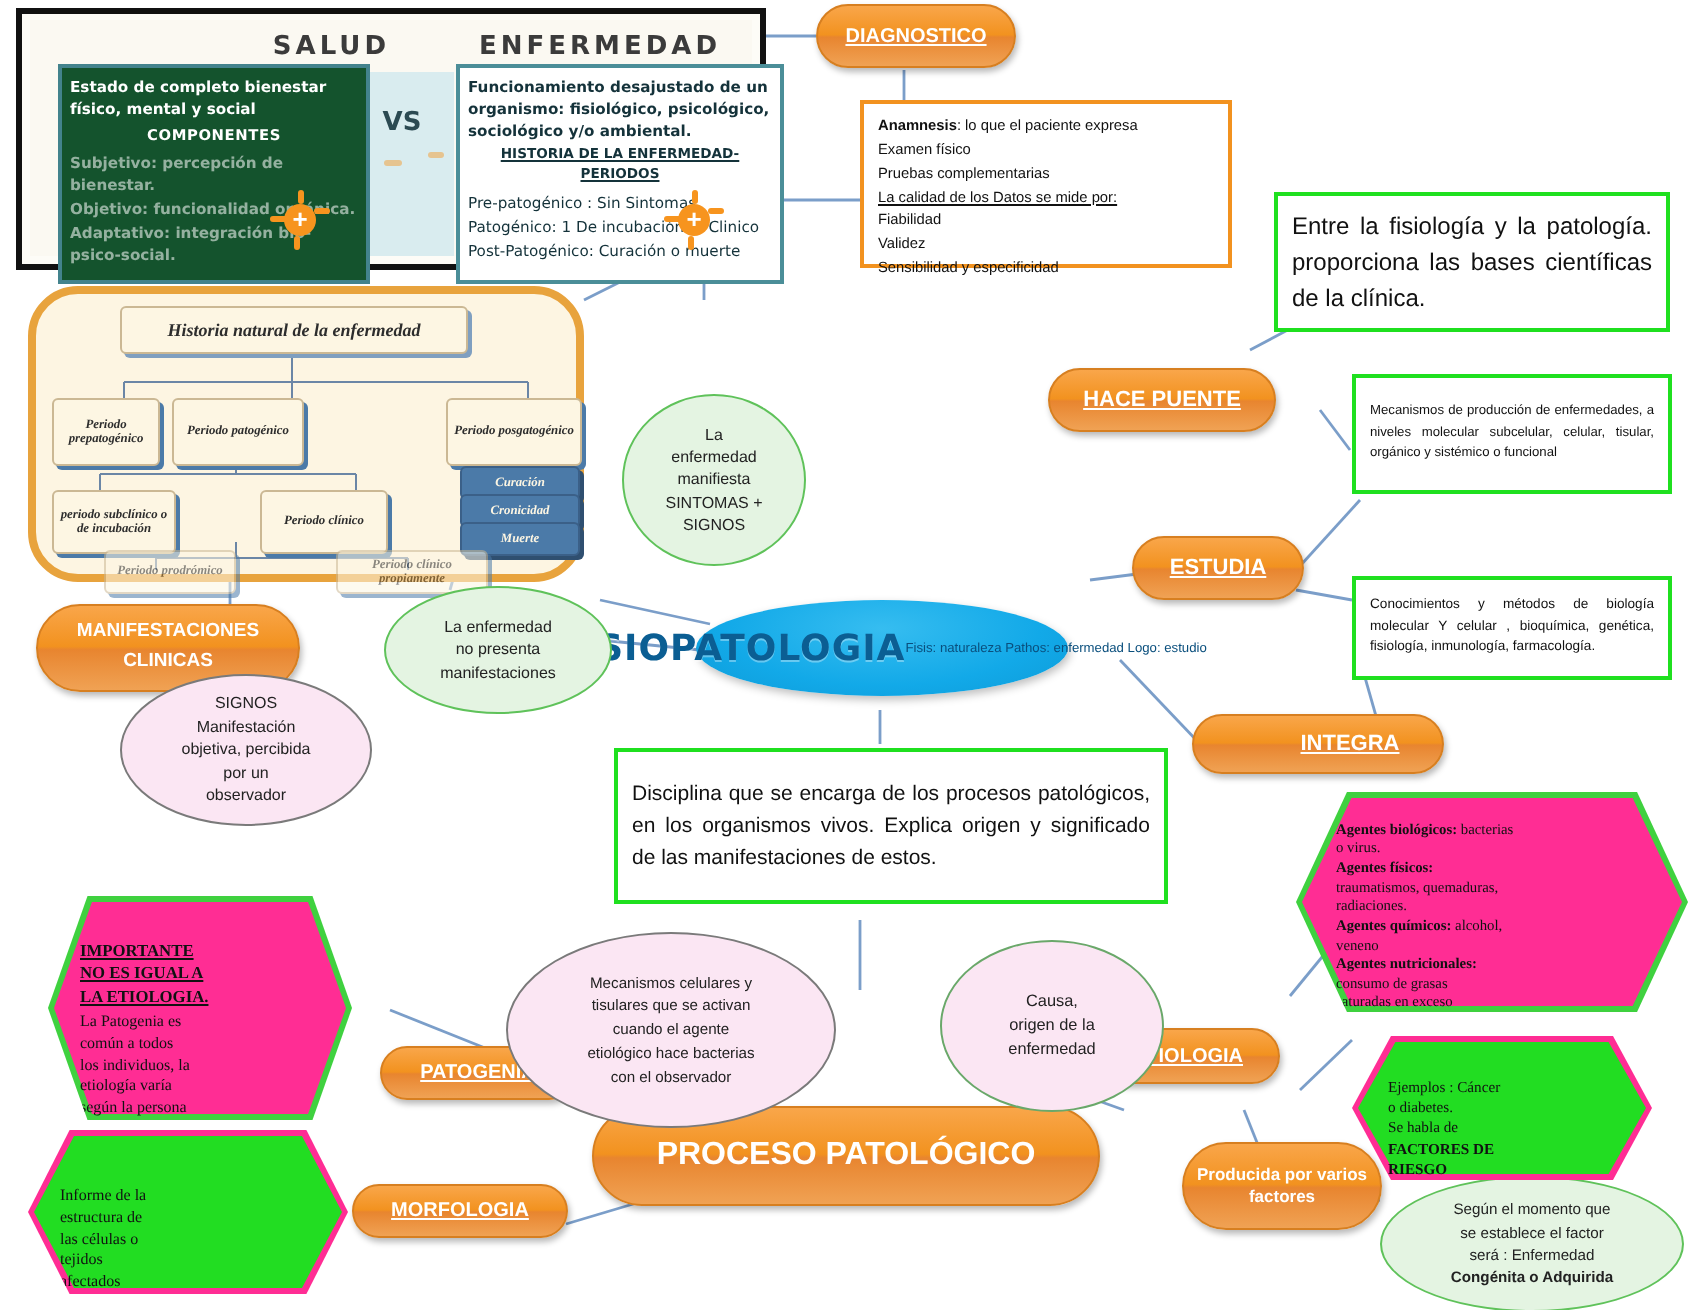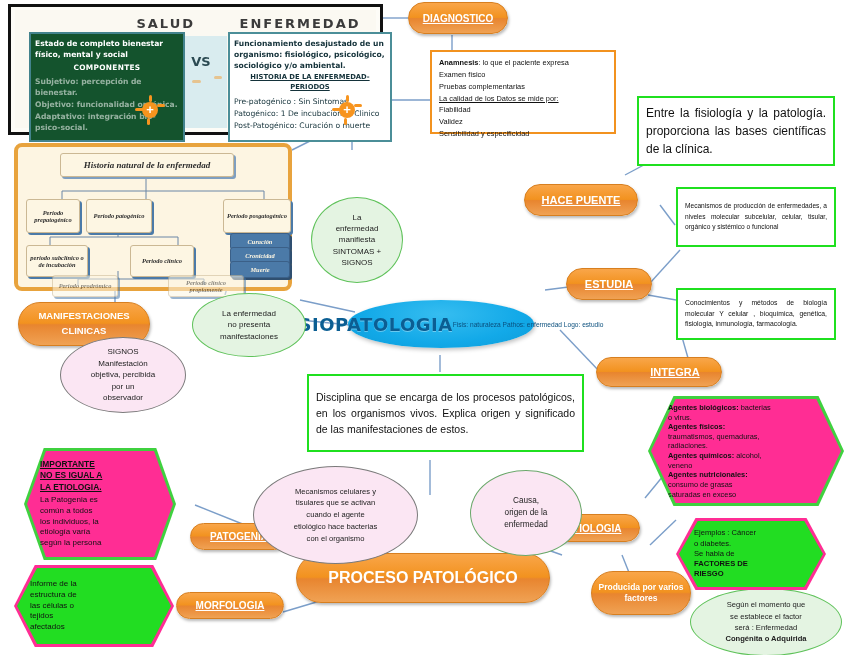--- a/index.html
+++ b/index.html
@@ -36,21 +36,21 @@
   .faded{opacity:.55;}
   .virus{position:absolute;width:34px;height:30px;}
   .virus .core{position:absolute;left:9px;top:8px;width:16px;height:16px;border-radius:50%;
                background:#f7941e;}
   .virus .plus{position:absolute;left:9px;top:8px;width:16px;height:16px;color:#fff;
                font-size:13px;font-weight:bold;text-align:center;line-height:16px;}
   .virus i{position:absolute;background:#f7941e;border-radius:2px;display:block;}
 
   
   .hist{left:14px;top:143px;width:278px;height:148px;border:4px solid #e8a33d;
-        border-radius:8px;background:#fdf5e2;}
+        border-radius:25px;background:#fdf5e2;}
   .hn-title{position:absolute;left:42px;top:6px;width:172px;height:22px;background:#fdf6e3;
             border:1px solid #cbb894;border-radius:3px;font-style:italic;font-weight:bold;
             font-size:9px;color:#2d2d2d;text-align:center;line-height:22px;
             font-family:"Liberation Serif",serif;box-shadow:2px 2px 0 #7f9fc0;}
   .hn-node{position:absolute;background:#fdf6e3;border:1px solid #cbb894;border-radius:3px;
            font-style:italic;font-weight:bold;font-size:6.4px;color:#2d2d2d;text-align:center;
            font-family:"Liberation Serif",serif;box-shadow:2px 2px 0 #4b7aa8;
            display:flex;align-items:center;justify-content:center;line-height:1.15;padding:1px;}
   .hn-node.blue{background:#4b7aa8;color:#fdf6e3;border-color:#3b6088;box-shadow:2px 2px 0 #2f4f70;}
   svg.histlinks{position:absolute;left:0;top:0;width:278px;height:148px;}
@@ -68,22 +68,22 @@
   .ellipse{position:absolute;border-radius:50%;display:flex;align-items:center;
            justify-content:center;text-align:center;}
   .e-pink{background:#fbe6f3;border:1.4px solid #7a7a7a;color:#222;}
   .e-green{background:#e4f4e2;border:1.4px solid #5fc25a;color:#222;}
 
   .gbox{position:absolute;background:#ffffff;border:2.5px solid #1fe01f;color:#111;
         padding:5px 7px;box-sizing:border-box;}
   .obox{position:absolute;background:#ffffff;border:2px solid #f2921f;color:#111;
         padding:5px 7px;box-sizing:border-box;}
 
-  .hex{position:absolute;display:flex;align-items:center;justify-content:flex-start;
-       clip-path:polygon(13% 0%,87% 0%,100% 50%,87% 100%,13% 100%,0% 50%);}
+  .hex{position:absolute;display:flex;align-items:flex-end;justify-content:flex-start;
+       clip-path:polygon(13% 0%,87% 0%,100% 50%,87% 100%,13% 100%,0% 50%);font-family:Liberation Serif, serif;}
   .hex-in{position:absolute;inset:3px;clip-path:polygon(13% 0%,87% 0%,100% 50%,87% 100%,13% 100%,0% 50%);
           display:flex;align-items:center;}
   .hex-txt{position:relative;z-index:2;padding:0 16px;font-size:8px;line-height:1.35;}
 
   .cyan{position:absolute;border-radius:50%;
         background:radial-gradient(ellipse at 50% 30%,#36bdf0 0%,#12a9e8 60%,#0d9bd8 100%);
         display:flex;flex-direction:row;align-items:center;justify-content:center;
         box-shadow:1px 2px 4px rgba(0,0,0,.25);}
   .cyan .t1{color:#0b5e93;font-weight:bold;font-size:18px;letter-spacing:.5px;
             text-shadow:0 1px 0 rgba(255,255,255,.35);font-family:"DejaVu Sans",sans-serif;}
@@ -304,21 +304,21 @@
     <span>por un</span>
     <span>observador</span>
   </div>
 
   <div class="ellipse e-pink" style="left:253px;top:466px;width:163px;height:96px;
        font-size:7.6px;line-height:1.55;flex-direction:column;">
     <span>Mecanismos celulares y</span>
     <span>tisulares que se activan</span>
     <span>cuando el agente</span>
     <span>etiológico hace bacterias</span>
-    <span>con el organismo</span>
+    <span>con el observador</span>
   </div>
 
   <div class="ellipse e-pink" style="left:470px;top:470px;width:110px;height:84px;
        font-size:8.2px;line-height:1.5;flex-direction:column;border-color:#6aa86a;">
     <span>Causa,</span>
     <span>origen de la</span>
     <span>enfermedad</span>
   </div>
 
   <div class="ellipse e-green" style="left:690px;top:588px;width:150px;height:66px;

